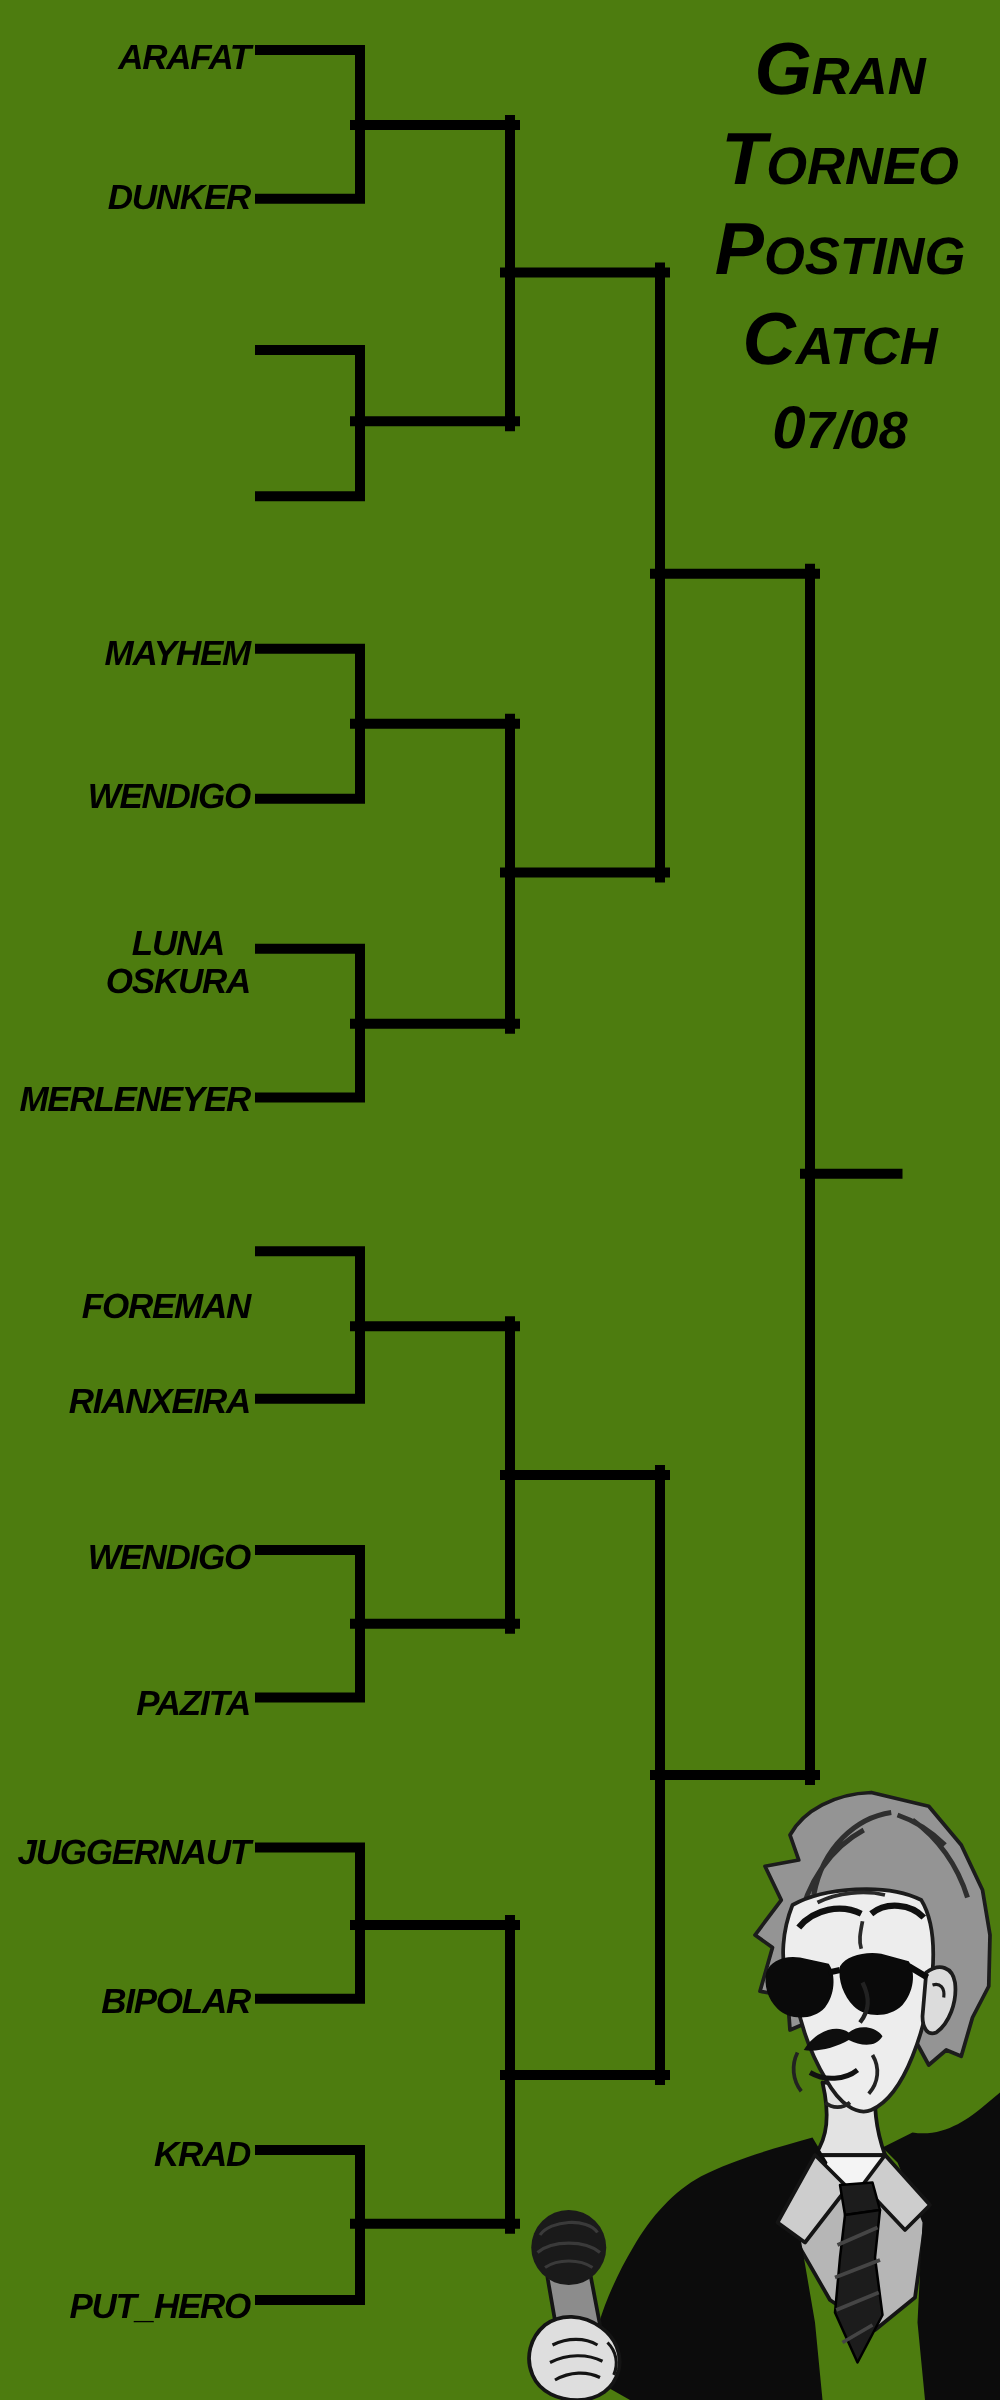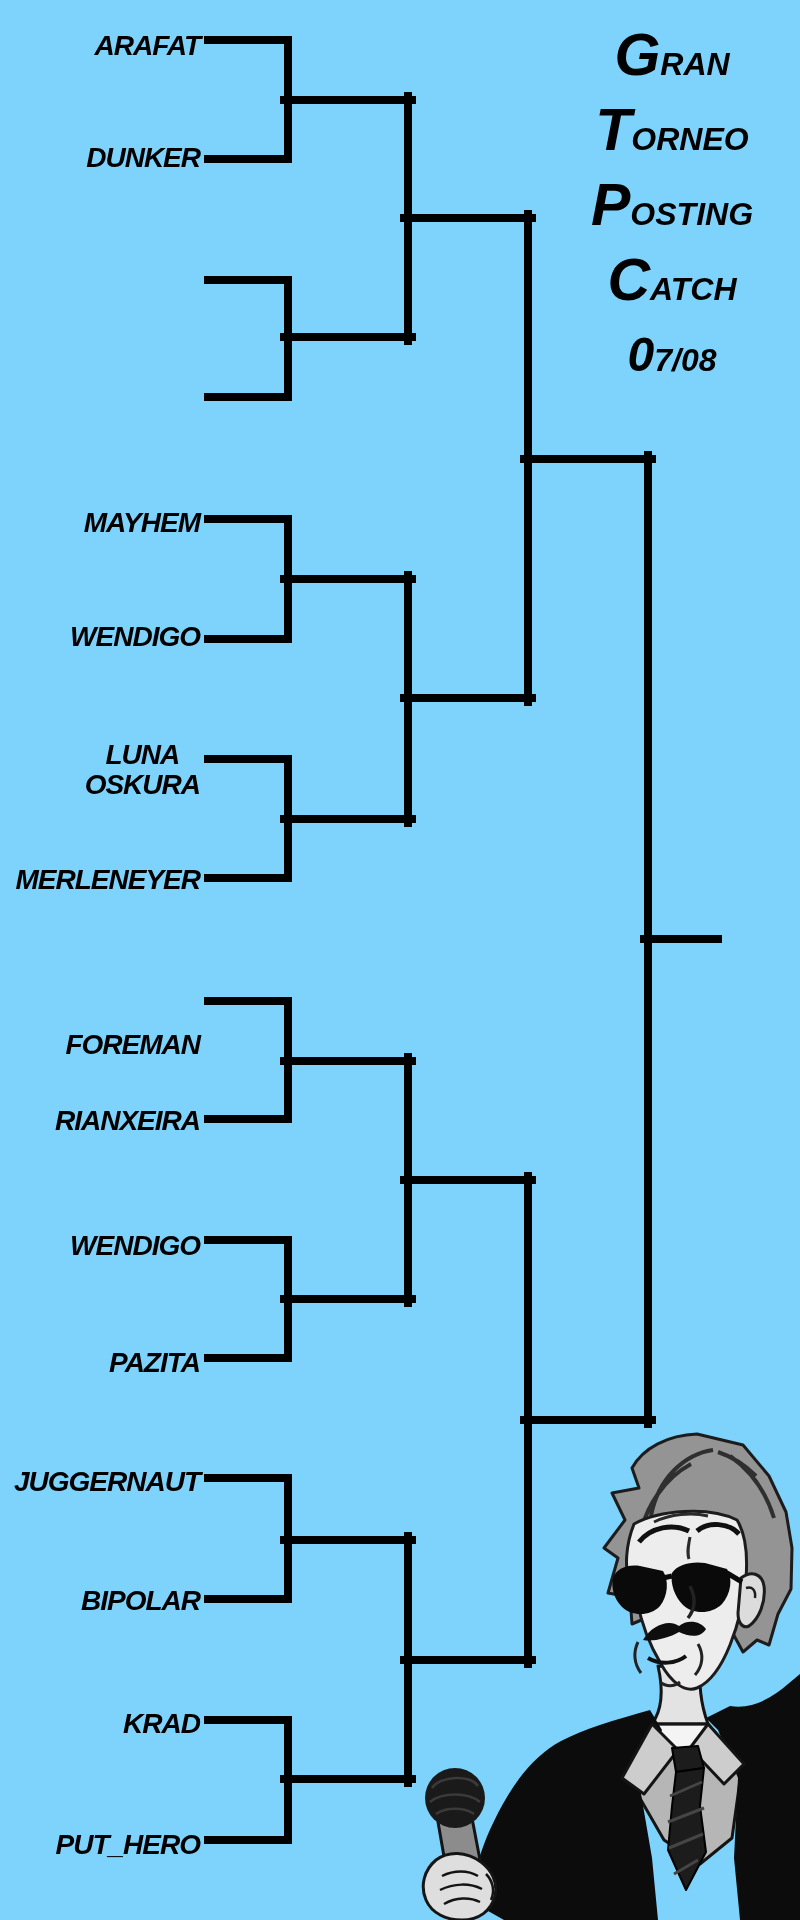--- a/index.html
+++ b/index.html
@@ -1,35 +1,35 @@
 <!DOCTYPE html>
 <html><head>
 <meta charset="utf-8">
 <style>
   html,body{margin:0;padding:0;background:#ffffff;}
   .stage{
-    position:relative;width:800px;height:1920px;background:#7dd3fc;
+    position:relative;width:800px;height:1920px;background:#4d7c0f;
     overflow:hidden;font-family:"Liberation Sans",sans-serif;color:#000;
   }
   svg.bracket{position:absolute;left:0;top:0;}
   .pname{
     position:absolute;right:600px;transform:translateY(-50%);
     text-align:center;white-space:pre-line;
     font-weight:bold;font-style:italic;
     font-size:28px;line-height:30px;letter-spacing:-1px;color:#000;
   }
   .n0{top:46px}.n1{top:158px}.n2{top:286px}.n3{top:410px}
   .n4{top:523px}.n5{top:637px}.n6{top:770px}.n7{top:880px}
   .n8{top:1045px}.n9{top:1121px}.n10{top:1246px}.n11{top:1363px}
   .n12{top:1482px}.n13{top:1601px}.n14{top:1724px}.n15{top:1845px}
   .title{
     position:absolute;left:552px;top:22px;width:240px;text-align:center;
     font-weight:bold;font-style:italic;color:#000;
   }
-  .title .tl{font-size:32px;line-height:66px;white-space:nowrap;text-transform:uppercase;}
+  .title .tl{font-size:42px;line-height:66px;white-space:nowrap;text-transform:uppercase;}
   .title .tl::first-letter{font-size:59px;}
   .title .tl-last::first-letter{font-size:48px;}
   svg.announcer{position:absolute;left:400px;top:1430px;}
 </style>
 </head>
 <body>
 
 <div class="stage">
 
   <svg class="bracket" width="800" height="1920" viewBox="0 0 800 1920">

